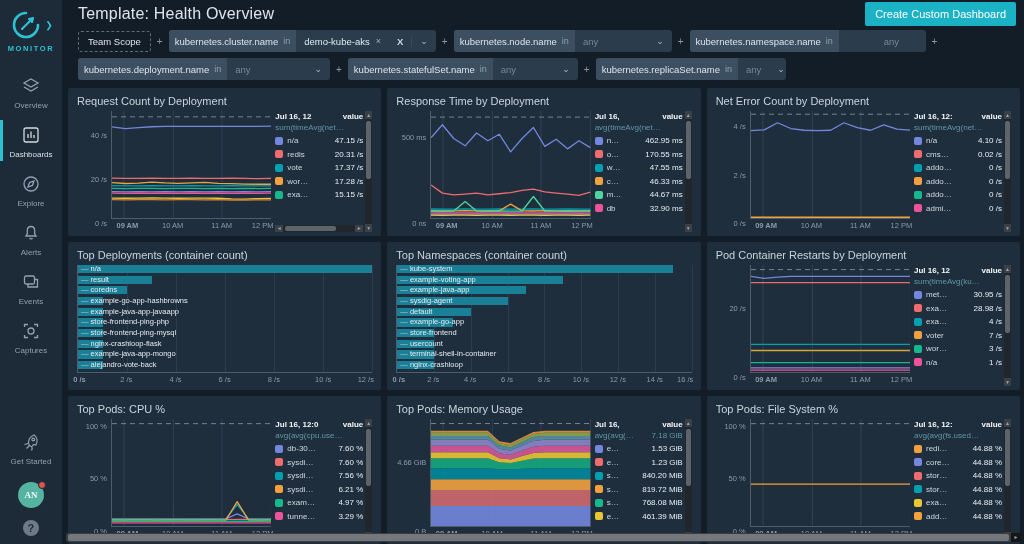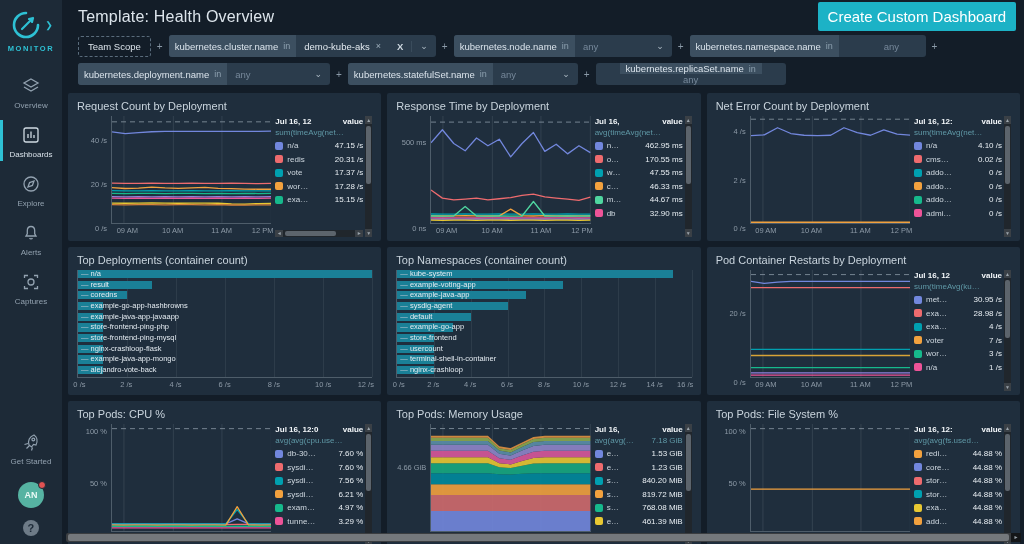--- a/index.html
+++ b/index.html
@@ -16,58 +16,58 @@
   .nav-item .icon-box { width:26px; height:24px; display:flex; align-items:center; justify-content:center; }
   .nav-item .nav-label { font-size:8px; color:#92a1af; margin-top:3px; }
   .nav-item.active::before { content:""; position:absolute; left:0; top:4px; bottom:4px; width:3px; background:#2ec1d4; }
   .nav-item.active .nav-label { color:#d7e0e8; }
   .nav-item svg { stroke:#93a2b0; fill:none; stroke-width:1.3; }
   .nav-item.active svg { stroke:#cfdae2; }
   .sidebar-bottom { margin-top:auto; display:flex; flex-direction:column; align-items:center; padding-bottom:8px; }
   .get-started { display:flex; flex-direction:column; align-items:center; cursor:pointer; margin-bottom:16px; }
   .get-started svg { stroke:#93a2b0; fill:none; stroke-width:1.2; }
   .get-started .nav-label { font-size:8px; color:#92a1af; margin-top:3px; }
-  .avatar { width:26px; height:26px; border-radius:50%; background:#56b3a2; color:#eafaf6; font-size:9px; font-weight:bold; display:flex; align-items:center; justify-content:center; position:relative; cursor:pointer; margin-bottom:12px; }
+  .avatar { width:26px; height:26px; border-radius:50%; background:#56b3a2; color:#eafaf6; font-size:9px; font-weight:bold; display:flex; align-items:center; justify-content:center; position:relative; cursor:pointer; margin-bottom:12px;font-family:Liberation Serif, serif; }
   .avatar .dot { position:absolute; top:-1px; right:-2px; width:8px; height:8px; border-radius:50%; background:#e05252; border:1.5px solid #1d2a37; }
   .help { width:16px; height:16px; border-radius:50%; background:#6e7b87; color:#1d2a37; font-size:11px; font-weight:bold; display:flex; align-items:center; justify-content:center; cursor:pointer; }
 
   
   .main { flex:1; display:flex; flex-direction:column; position:relative; background:#131d28; }
   .topbar { height:34px; display:flex; align-items:center; padding:0 8px 0 16px; margin-top:2px; }
   .page-title { color:#dde5ec; font-size:16px; font-weight:400; letter-spacing:.2px; }
-  .create-btn { margin-left:auto; background:#1cb2c6; color:#fff; border:none; font-size:15px; padding:6px 10px; border-radius:2px; cursor:pointer; font-family:inherit; }
+  .create-btn { margin-left:auto; background:#1cb2c6; color:#fff; border:none; font-size:11px; padding:6px 10px; border-radius:2px; cursor:pointer; font-family:inherit; }
 
   
   .filters { display:flex; flex-direction:column; gap:6px; padding:4px 8px 2px 16px; }
   .filter-row { display:flex; align-items:center; gap:6px; }
   .team-scope { border:1px dashed #5a6c7c; color:#dbe3ea; font-size:9.5px; padding:4px 9px; border-radius:3px; background:transparent; cursor:pointer; font-family:inherit;text-align:right; }
   .plus { color:#8b9aa8; font-size:10px; }
   .chip { display:flex; align-items:center; height:22px; border-radius:3px; overflow:hidden; background:#2b3c4c; cursor:pointer; }
   .chip-field { background:#3c4f60; color:#dbe4ec; font-size:9.5px; padding:0 6px; height:100%; display:flex; align-items:center; gap:5px; white-space:nowrap; }
   .chip-op { color:#8da0af; font-size:9px; }
   .chip-tag { color:#e2e9ef; font-size:9.5px; padding:0 8px; display:flex; align-items:center; gap:6px; white-space:nowrap; }
   .tag-x { color:#9fb0bd; font-size:9px; cursor:pointer; }
   .chip-clear { color:#cfd9e1; font-size:9.5px; font-weight:bold; padding:0 8px; border-right:1px solid #3a4c5c; cursor:pointer; }
   .chip-any { color:#76889a; font-size:9.5px; padding:0 8px; flex:1; }
   .chip-caret { color:#aebbc6; font-size:9px; padding:0 8px; cursor:pointer; }
-  .w-node { width:218px; } .w-ns { width:236px;gap:37px; } .w-dep { width:252px; } .w-sts { width:230px; } .w-rs { width:190px;flex-direction:column; }
+  .w-node { width:218px; } .w-ns { width:236px;gap:37px; } .w-dep { width:252px; } .w-sts { width:230px; } .w-rs { width:190px; }
 
   
   .grid { flex:1; display:grid; grid-template-columns:repeat(3,1fr); grid-auto-rows:1fr; gap:6px; margin:6px 4px 14px 6px; }
   .panel { background:#1f2e3d; border-radius:2px; padding:7px 9px 4px; display:flex; flex-direction:column; overflow:hidden; }
   .panel-title { color:#c9d4dd; font-size:11px; font-weight:400; margin-bottom:4px; }
   .chart-row { flex:1; display:flex; min-height:0; }
   .ycol { width:34px; position:relative; flex-shrink:0; }
   .ycol span { position:absolute; right:4px; transform:translateY(50%); font-size:7.5px; color:#8d9aa7; white-space:nowrap; }
   .plotcol { flex:1; display:flex; flex-direction:column; min-width:0; }
   .plot { flex:1; position:relative; border-left:1px solid #4e5d6a; border-bottom:1px solid #4e5d6a; min-height:0; }
   .plot svg { position:absolute; inset:0; width:100%; height:100%; }
   .xlabels { height:13px; position:relative; }
   .xlabels span { position:absolute; top:2px; font-size:7.5px; color:#8d9aa7; transform:translateX(-50%); white-space:nowrap; }
-  .xlabels span.first { transform:translateX(-30%); }
+  .xlabels span.first { transform:translateX(-30%);font-weight:bold; }
   .xlabels span.last { transform:translateX(-90%); }
 
   
   .legend { width:97px; flex-shrink:0; margin-left:4px; display:flex; flex-direction:column; font-size:8px; position:relative; padding-right:9px; }
   .leg-head { display:flex; justify-content:space-between; color:#f2f6f9; font-weight:bold; font-size:8px; padding:1px 0 2px; }
   .leg-metric { color:#5f98a6; font-size:8px; white-space:nowrap; overflow:hidden; margin-bottom:2px; display:flex; justify-content:space-between; }
   .leg-rows { flex:1; overflow:hidden; display:flex; flex-direction:column; gap:0; }
   .leg-row { display:flex; align-items:center; height:13.5px; cursor:pointer; }
   .leg-swatch { width:8px; height:8px; border-radius:2px; margin-right:4px; flex-shrink:0; }
   .leg-name { color:#cfd8e0; white-space:nowrap; overflow:hidden; flex:1; }
@@ -138,20 +138,29 @@
       <span class="nav-label">Explore</span>
     </div>
     <div class="nav-item">
       <span class="icon-box">
         <svg width="20" height="20" viewBox="0 0 20 20">
             <path d="M10 3.5 C7.5 3.5 6.3 5.5 6.3 7.8 L6.3 10.8 L5 13 L15 13 L13.7 10.8 L13.7 7.8 C13.7 5.5 12.5 3.5 10 3.5 Z"></path>
             <path d="M8.6 15 a1.5 1.5 0 0 0 2.8 0"></path>
           </svg>
       </span>
       <span class="nav-label">Alerts</span>
+    </div>
+    <div class="nav-item">
+      <span class="icon-box">
+        <svg width="20" height="20" viewBox="0 0 20 20">
+            <rect x="3.5" y="4" width="10" height="8" rx="1.5"></rect>
+            <path d="M7 12 L7 15 L16.5 15 L16.5 7.5 L13.5 7.5"></path>
+          </svg>
+      </span>
+      <span class="nav-label">Events</span>
     </div>
     <div class="nav-item">
       <span class="icon-box">
         <svg width="20" height="20" viewBox="0 0 20 20">
             <path d="M3.5 6 V3.5 H7 M13 3.5 H16.5 V6 M16.5 14 V16.5 H13 M7 16.5 H3.5 V14"></path>
             <circle cx="10" cy="10" r="3"></circle>
           </svg>
       </span>
       <span class="nav-label">Captures</span>
     </div>

